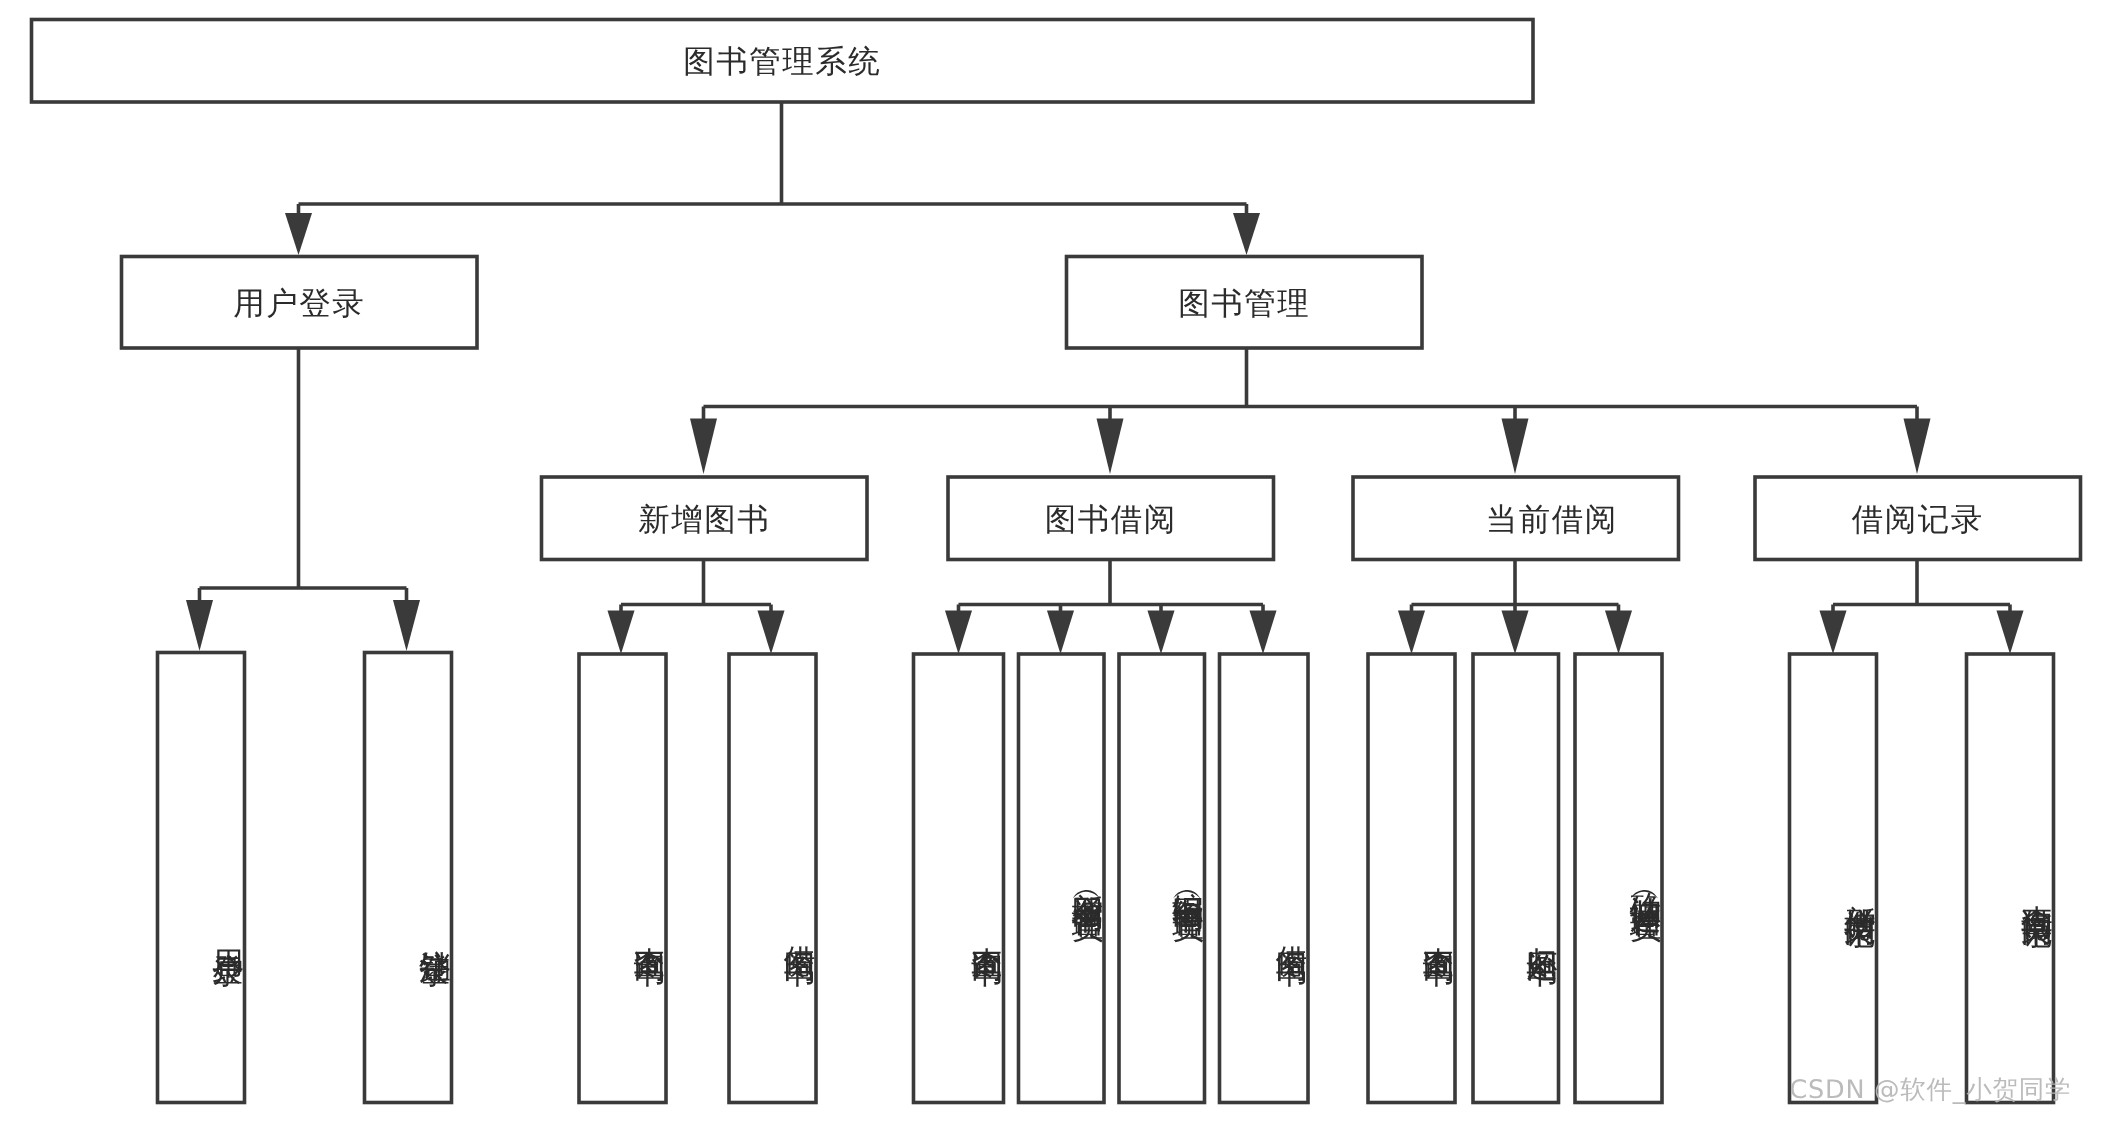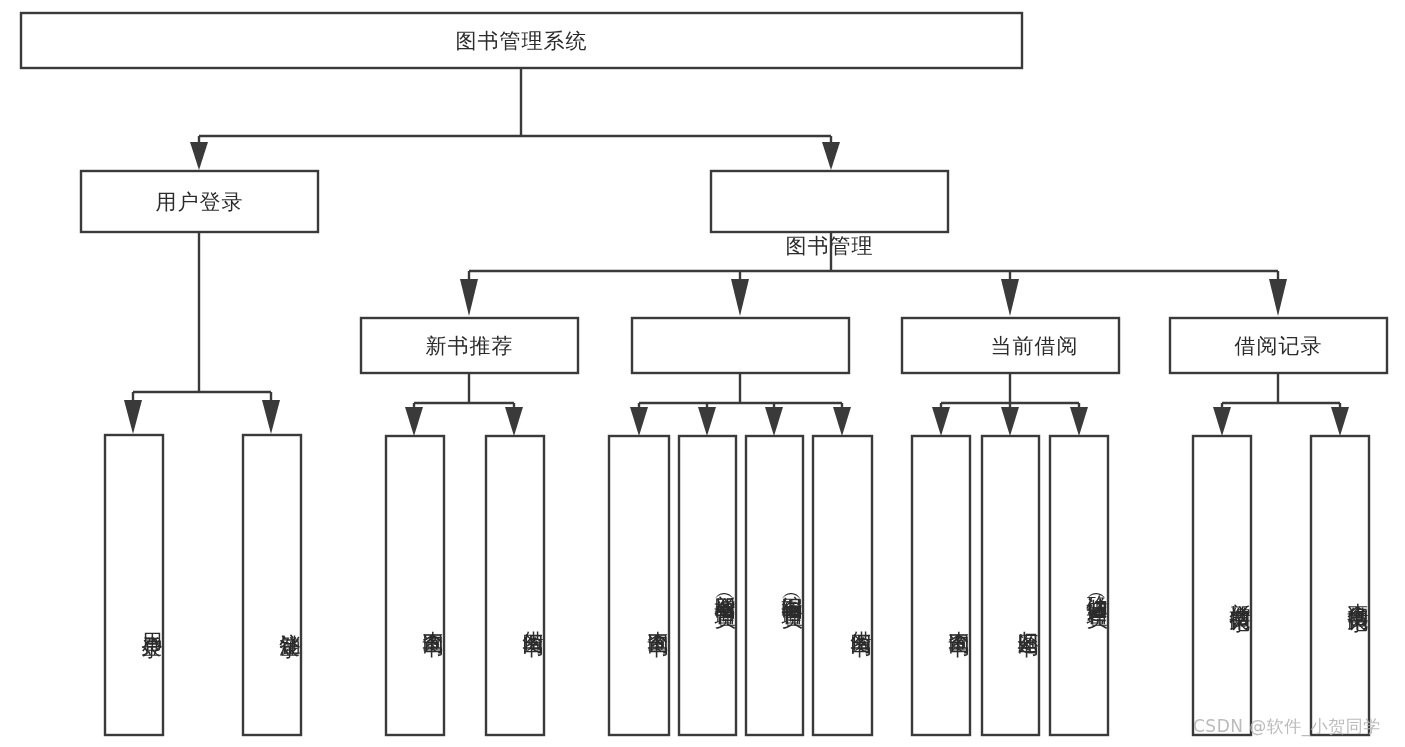--- a/index.html
+++ b/index.html
@@ -168,23 +168,24 @@
     <rect class="node-box" x="1050" y="436" width="58" height="299"></rect>
 
     <rect class="node-box" x="1193" y="436" width="58" height="299"></rect>
     <rect class="node-box" x="1311" y="436" width="58" height="299"></rect>
 
   </svg>
 
   <div class="node-label-h" style="left:21px; top:13px; width:1001px; height:55px;">图书管理系统</div>
 
   <div class="node-label-h" style="left:81px; top:171px; width:237px; height:61px;">用户登录</div>
-  <div class="node-label-h" style="left:711px; top:171px; width:237px; height:61px;margin-top:44px;">图书管理</div>
-
-  <div class="node-label-h" style="left:361px; top:318px; width:217px; height:55px;">新书推荐</div>
+  <div class="node-label-h" style="left:711px; top:171px; width:237px; height:61px;">图书管理</div>
+
+  <div class="node-label-h" style="left:361px; top:318px; width:217px; height:55px;">新增图书</div>
+  <div class="node-label-h" style="left:632px; top:318px; width:217px; height:55px;">图书借阅</div>
   <div class="node-label-h" style="left:926px; top:318px; width:217px; height:55px;">当前借阅</div>
   <div class="node-label-h" style="left:1170px; top:318px; width:217px; height:55px;">借阅记录</div>
 
   <div class="node-label-v" style="left:105px; top:510px; width:58px; height:220px;">用户登录</div>
   <div class="node-label-v" style="left:243px; top:510px; width:58px; height:220px;">注销登录</div>
 
   <div class="node-label-v" style="left:386px; top:508px; width:58px; height:220px;">查询图书</div>
   <div class="node-label-v" style="left:486px; top:508px; width:58px; height:220px;">借阅图书</div>
 
   <div class="node-label-v" style="left:609px; top:508px; width:60px; height:220px;">查询图书</div>

